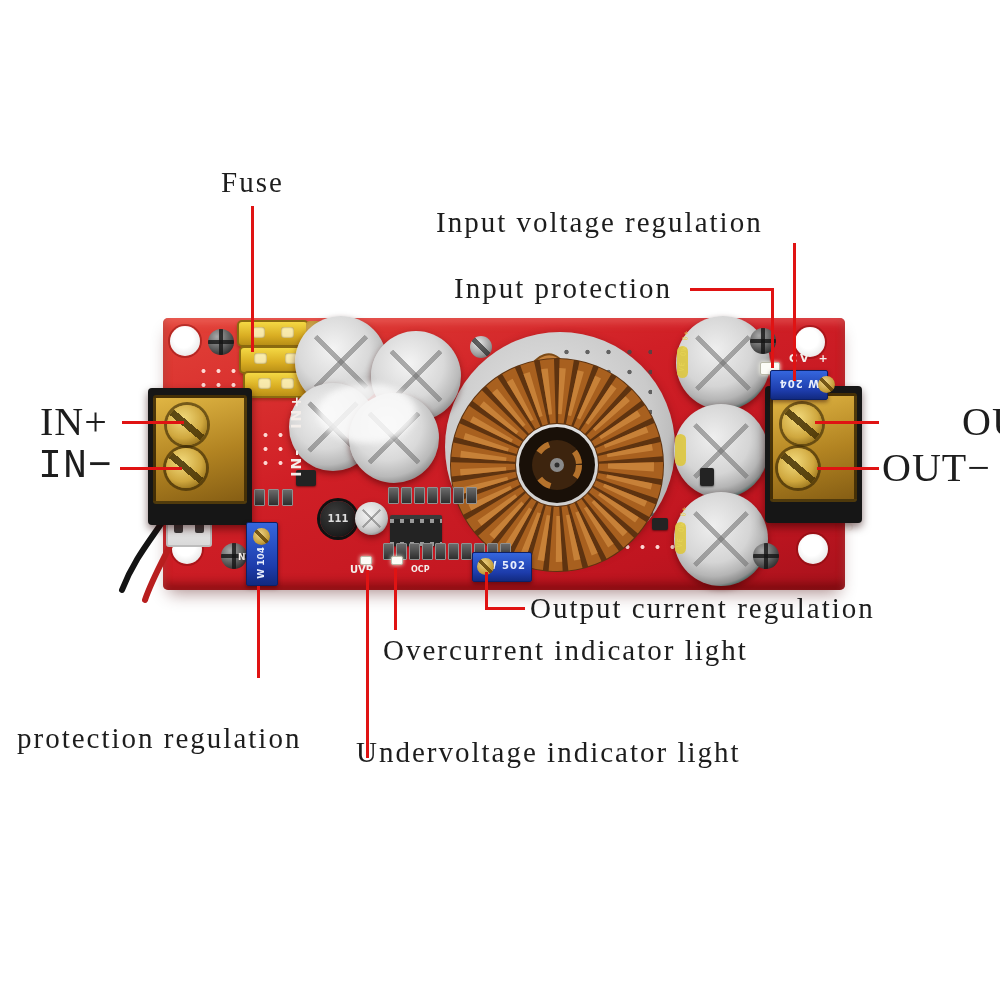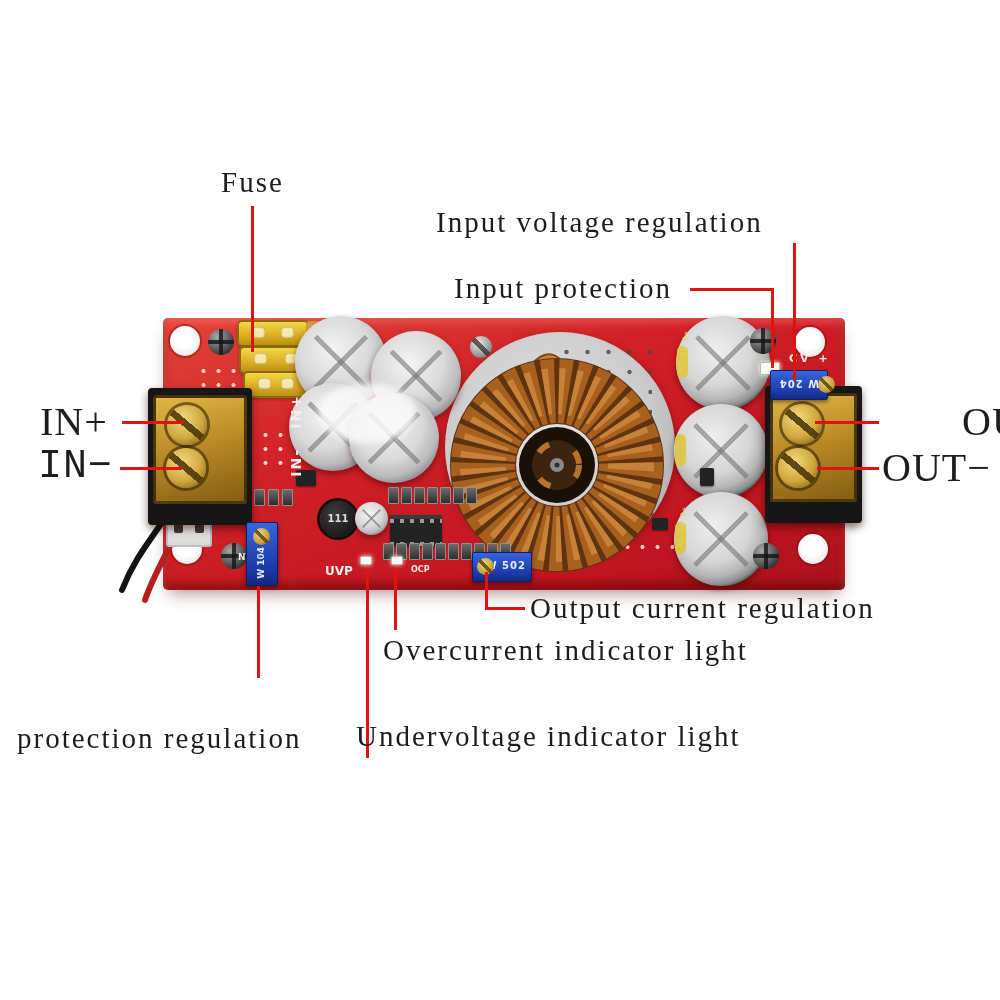--- a/index.html
+++ b/index.html
@@ -189,21 +189,21 @@
   <div class="led" style="left:760px;top:362px;width:18px;height:11px;"></div>
   <div class="led" style="left:360px;top:556px;width:10px;height:7px;"></div>
   <div class="led" style="left:391px;top:556px;width:10px;height:7px;"></div>
 
   <div class="silk silk-v" style="left:288px;top:394px;font-size:14px;letter-spacing:2px;">IN+</div>
   <div class="silk silk-v" style="left:288px;top:448px;font-size:14px;letter-spacing:2px;">IN-</div>
   <div class="silk" style="left:789px;top:352px;font-size:11px;letter-spacing:3px;">CV +</div>
   <div class="silk silk-v" style="left:843px;top:503px;font-size:11px;">OUT-</div>
   <div class="silk silk-v" style="left:193px;top:512px;font-size:9px;">FAN</div>
   <div class="silk" style="left:238px;top:552px;font-size:9px;">NT</div>
-  <div class="silk" style="left:325px;top:564px;font-size:12px;">UVP</div>
+  <div class="silk" style="left:350px;top:564px;font-size:10px;">UVP</div>
   <div class="silk" style="left:411px;top:565px;font-size:8px;">OCP</div>
 
   <svg style="position:absolute;left:112px;top:492px;" width="110" height="115" viewBox="0 0 110 115">
     <path d="M62,12 C44,42 24,62 10,98" fill="none" stroke="#141414" stroke-width="6" stroke-linecap="round"></path>
     <path d="M74,16 C62,52 44,76 33,108" fill="none" stroke="#b81e1e" stroke-width="6" stroke-linecap="round"></path>
   </svg>
   <div class="fan"></div>
 
   <div class="terminal" style="left:148px;top:388px;width:104px;height:137px;">
     <div class="amber"></div>
@@ -247,15 +247,15 @@
   <div class="lbl" style="left:221px;top:166px;">Fuse</div>
   <div class="lbl" style="left:436px;top:206px;">Input voltage regulation</div>
   <div class="lbl" style="left:454px;top:272px;">Input protection</div>
   <div class="lbl lbl-big" style="left:40px;top:398px;">IN+</div>
   <div class="lbl lbl-big" style="left:38px;top:444px;font-family:Liberation Mono, monospace;">IN−</div>
   <div class="lbl lbl-big" style="left:930px;top:398px;margin-left:32px;">OUT+</div>
   <div class="lbl lbl-big" style="left:882px;top:444px;">OUT−</div>
   <div class="lbl" style="left:383px;top:634px;">Overcurrent indicator light</div>
   <div class="lbl" style="left:530px;top:592px;">Output current regulation</div>
   <div class="lbl" style="left:17px;top:722px;">protection regulation</div>
-  <div class="lbl" style="left:356px;top:720px;">Undervoltage indicator light</div>
+  <div class="lbl" style="left:356px;top:736px;">Undervoltage indicator light</div>
 
 </div>
 
 </body></html>

